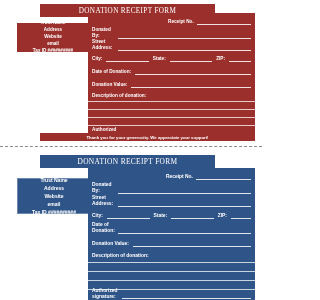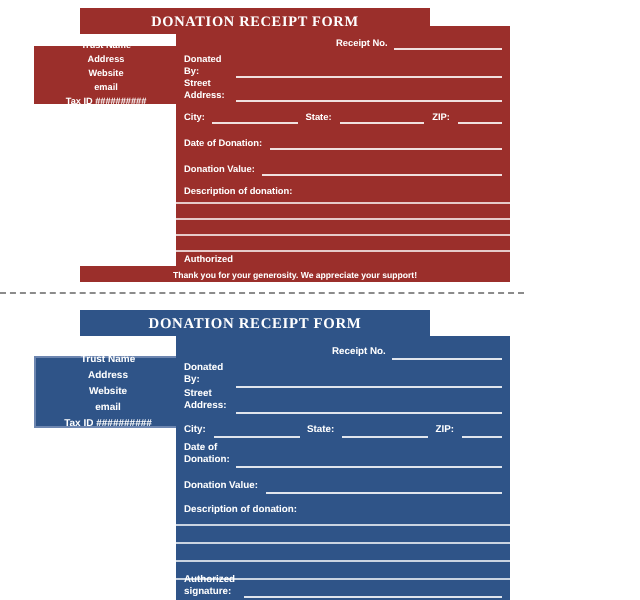--- a/index.html
+++ b/index.html
@@ -12,21 +12,21 @@
   .page{position:relative;width:262px;height:300px;}
 
   
   .form{position:relative;width:262px;}
   .title-bar{
     position:absolute;
     left:40px;width:175px;height:13px;
     display:flex;align-items:center;justify-content:center;
     color:#ffffff;
     font-family:"Liberation Serif", serif;
-    font-weight:bold;
+    font-weight:normal;
     font-size:7.2px;
     letter-spacing:.35px;
     white-space:nowrap;
   }
   .trust-block{
     position:absolute;
     left:17px;width:72px;
     display:flex;flex-direction:column;
     align-items:center;justify-content:center;
     color:#ffffff;

